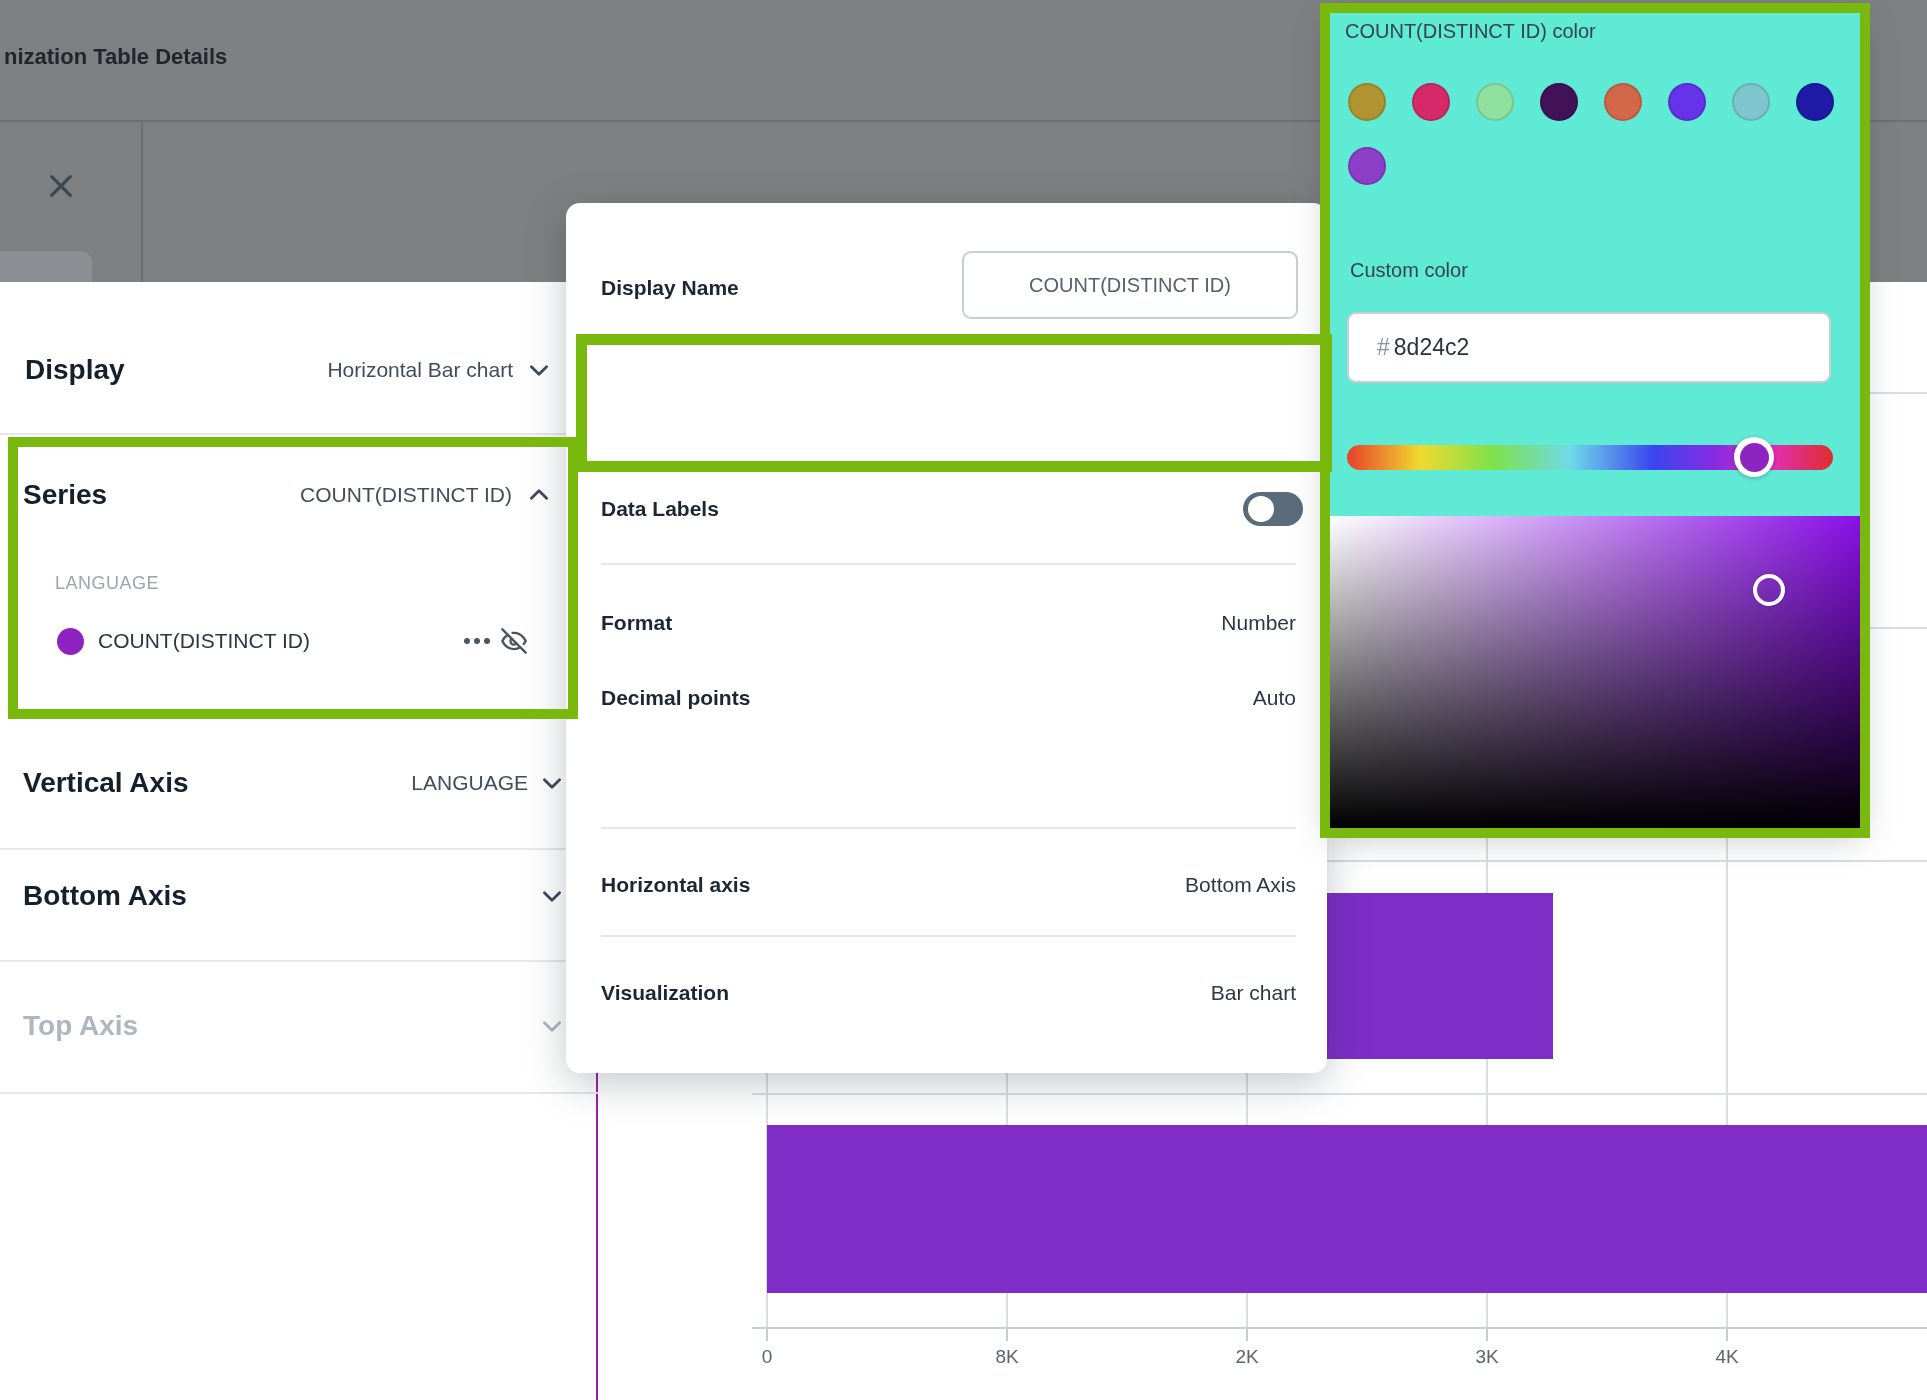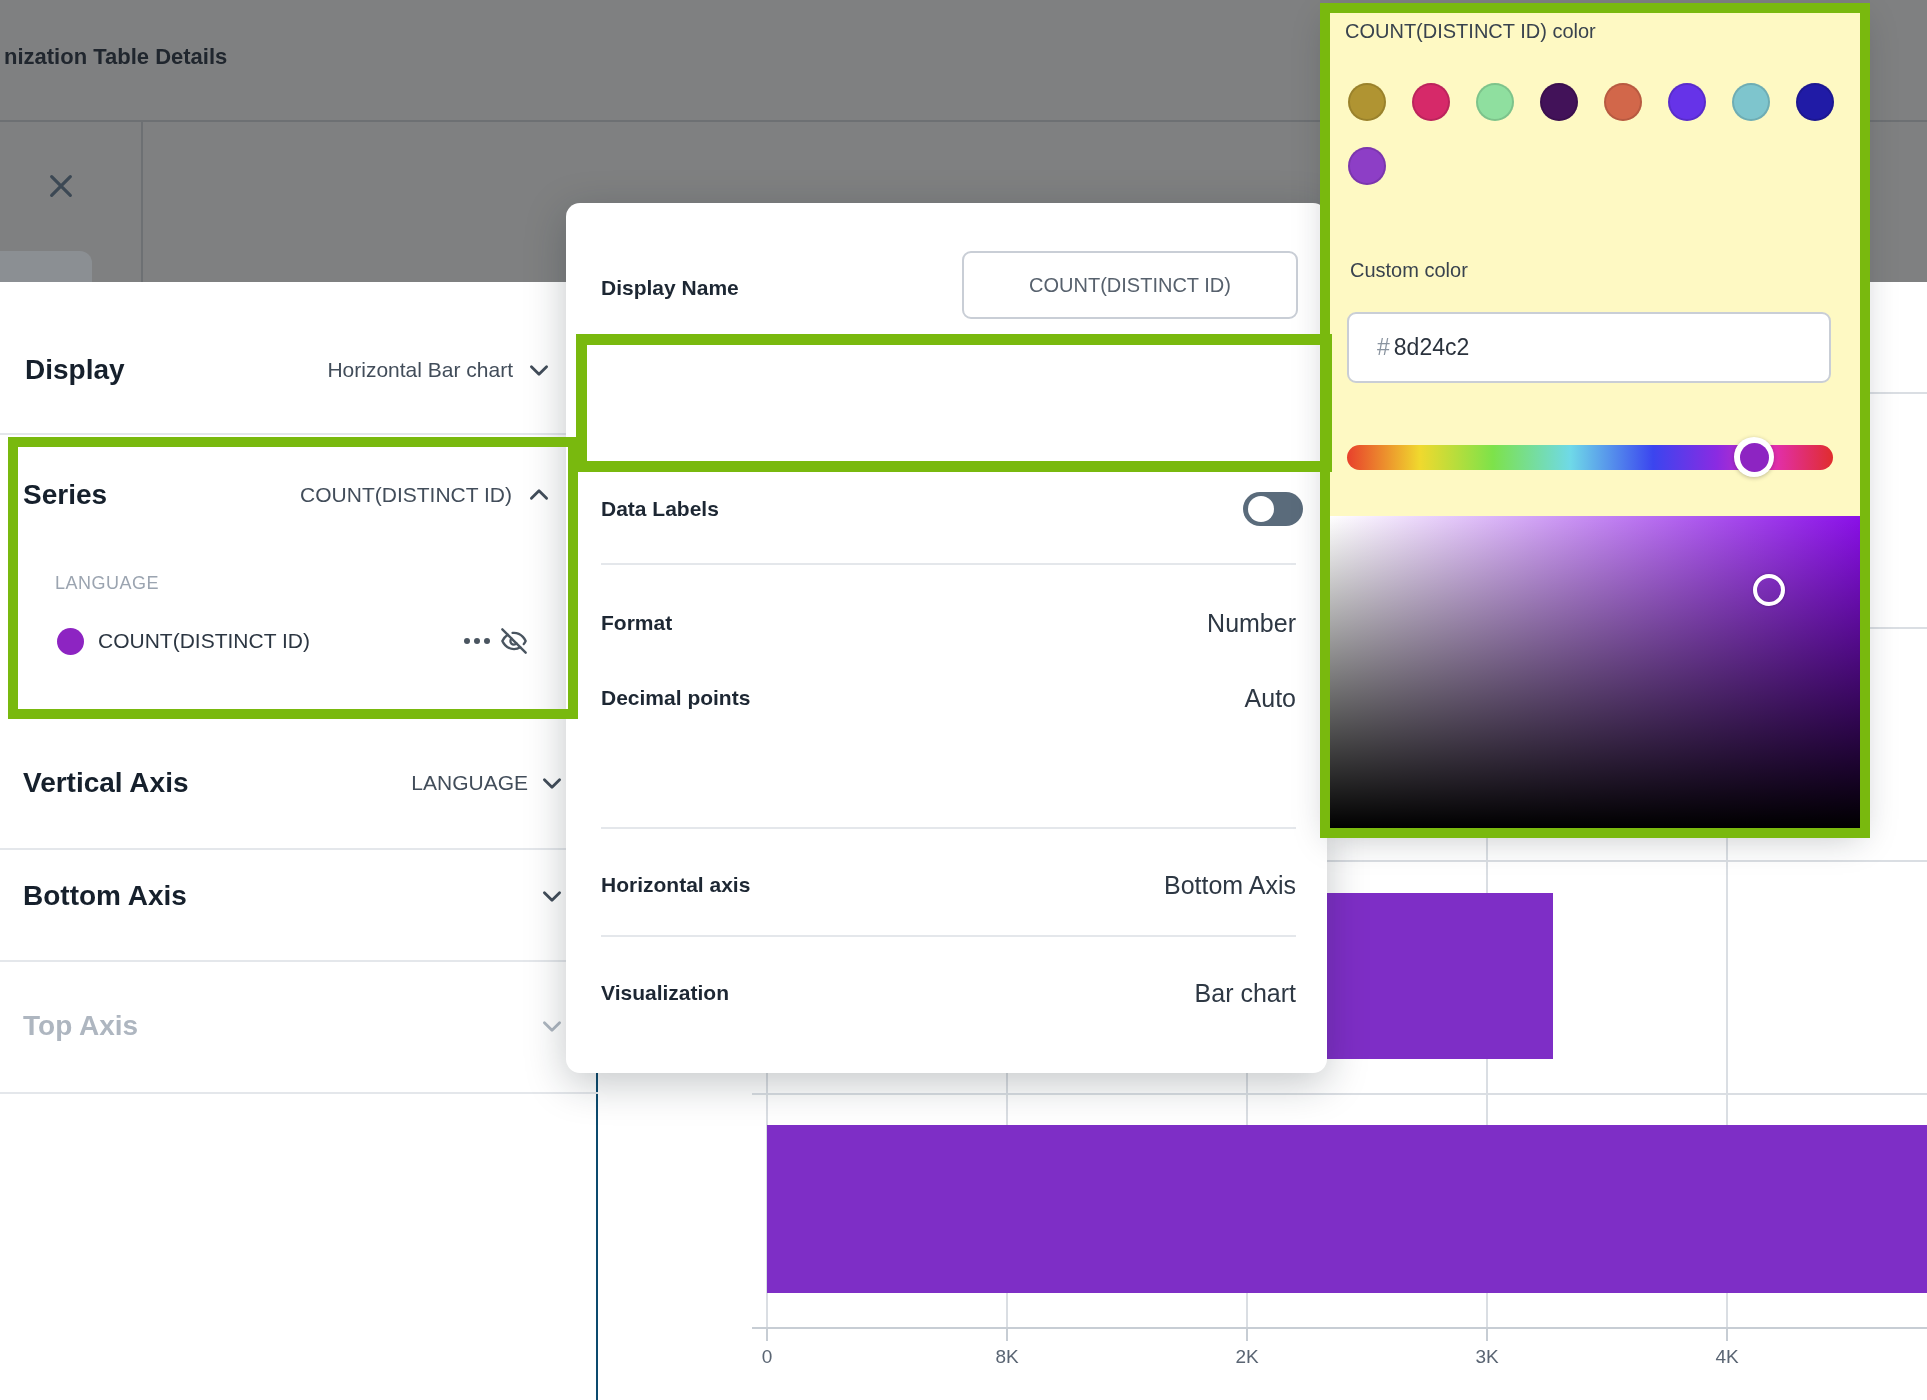--- a/index.html
+++ b/index.html
@@ -13,21 +13,21 @@
   .axis-line{position:absolute;left:752px;right:0;height:2px;background:#c7cdd4;top:1327px;}
   .tick-stub{position:absolute;width:2px;height:14px;background:#c7cdd4;top:1327px;}
   .bar{position:absolute;background:#7e2ec6;}
   .cat-label{position:absolute;right:1179px;width:140px;text-align:right;
              color:#5a6573;font-size:18px;display:flex;align-items:center;justify-content:flex-end;}
   .tick-label{position:absolute;top:1346px;width:80px;margin-left:-40px;text-align:center;
               color:#5a6573;font-size:19px;}
 
   
   #sidebar{position:absolute;left:0;top:282px;width:598px;height:1118px;background:#fff;
-           border-right:2px solid #0c4a6e;box-sizing:border-box;}
+           border-right:2px solid #a21caf;box-sizing:border-box;}
   .side-row{position:absolute;left:0;width:598px;display:flex;align-items:center;}
   .side-title{font-size:28px;font-weight:700;color:#16202c;}
   .side-value{font-size:21px;color:#424d5a;}
   .side-div{position:absolute;left:0;width:598px;height:2px;background:#e4e7eb;}
   .chev{width:26px;height:26px;stroke:#424d5a;stroke-width:2.6;fill:none;
         stroke-linecap:round;stroke-linejoin:round;}
   .muted{color:#aeb6c0;}
   .muted-stroke{stroke:#aeb6c0;}
 
   
@@ -39,32 +39,32 @@
                border-radius:0 12px 0 0;}
   #close-btn{position:absolute;left:43px;top:168px;width:36px;height:36px;cursor:pointer;
              display:flex;align-items:center;justify-content:center;}
 
   
   #popup{position:absolute;left:566px;top:203px;width:761px;height:870px;background:#fff;
          border-radius:14px;box-shadow:0 10px 40px rgba(20,30,40,.25);}
   .prow{position:absolute;left:35px;right:31px;height:30px;display:flex;
         align-items:center;justify-content:space-between;}
   .prow .plabel{font-size:21px;font-weight:600;color:#1d2733;}
-  .prow .pvalue{font-size:25px;color:#2e3844;}
+  .prow .pvalue{font-size:21px;color:#2e3844;}
   .pdiv{position:absolute;left:35px;right:31px;height:2px;background:#e4e7eb;}
   #dn-input{position:absolute;left:396px;top:48px;width:336px;height:68px;box-sizing:border-box;
             border:2px solid #c9ced6;border-radius:9px;font-size:20px;color:#57616d;
             display:flex;align-items:center;justify-content:center;background:#fff;}
   #color-dot{width:37px;height:37px;border-radius:50%;}
   #toggle{width:60px;height:34px;border-radius:17px;background:#5a6b7b;position:relative;cursor:pointer;}
   #toggle .knob{position:absolute;top:4px;width:26px;height:26px;border-radius:50%;background:#fff;}
   #toggle.off .knob{left:5px;}
 
   
-  #picker{position:absolute;left:1330px;top:13px;width:530px;height:815px;background:#fef9c3;
+  #picker{position:absolute;left:1330px;top:13px;width:530px;height:815px;background:#5eead4;
           box-shadow:0 8px 34px rgba(20,30,40,.28);}
   #picker .ptitle{position:absolute;left:15px;top:7px;font-size:20px;color:#39434e;}
   .swrow{position:absolute;left:18px;display:flex;gap:26px;}
   .swatch{width:38px;height:38px;border-radius:50%;box-shadow:inset 0 0 0 2px rgba(0,0,0,.12);cursor:pointer;}
   #custom-label{position:absolute;left:20px;top:246px;font-size:20px;color:#39434e;}
   #hex-input{position:absolute;left:17px;top:299px;width:484px;height:71px;box-sizing:border-box;
              border:2px solid #c9ced6;border-radius:9px;display:flex;align-items:center;
              font-size:23px;background:#fff;}
   #hex-input .hash{color:#8a94a0;margin-left:28px;}
   #hex-input .hexval{color:#2a323d;margin-left:4px;}

